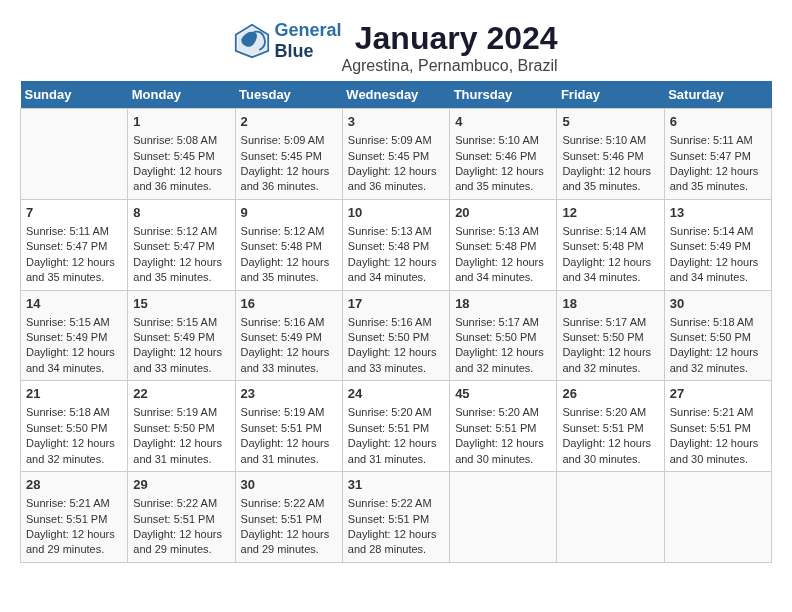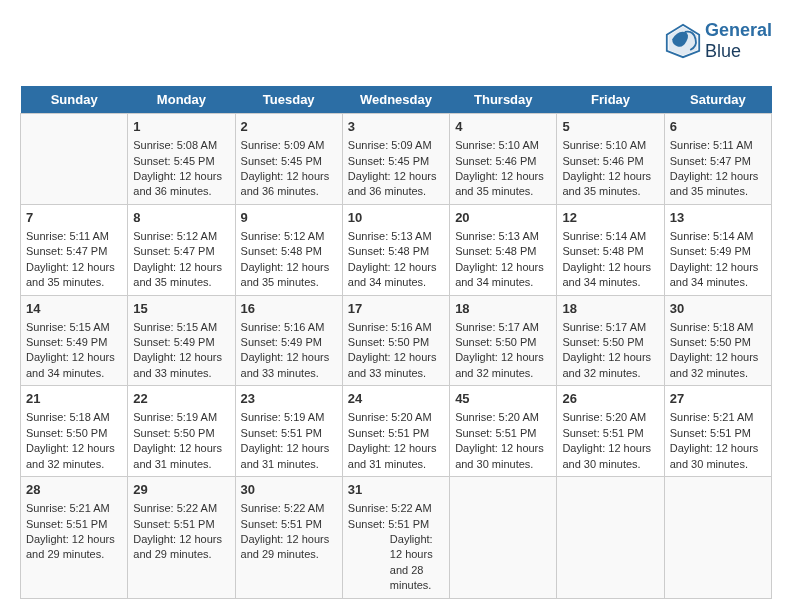--- a/index.html
+++ b/index.html
@@ -5,23 +5,23 @@
     * { box-sizing: border-box; margin: 0; padding: 0; }
     body {
       font-family: Arial, sans-serif;
       background: #fff;
       width: 792px;
       min-height: 612px;
       padding: 20px;
     }
     .header-area {
       display: flex;
-      justify-content: flex-end;
+      justify-content: center;
       align-items: flex-start;
-      margin-bottom: 24px;
+      margin-bottom: 6px;
     }
     .logo {
       display: flex;
       align-items: center;
       gap: 4px;
     }
     .logo-icon {
       width: 36px;
       height: 36px;
     }
@@ -39,21 +39,21 @@
     }
     table {
       width: 100%;
       border-collapse: collapse;
       font-size: 11px;
     }
     thead tr th {
       background-color: #2c6ea5;
       color: #fff;
       padding: 6px 4px;
-      text-align: center;
+      text-align: left;
       font-size: 13px;
       font-weight: bold;
     }
     tbody tr td {
       border: 1px solid #ccc;
       vertical-align: top;
       padding: 4px 5px;
       width: 107px;
       min-height: 80px;
       color: #333;
@@ -81,22 +81,26 @@
 <div class="header-area">
   <div class="logo">
     <svg class="logo-icon" viewBox="0 0 40 40">
       <polygon points="20,4 36,14 36,30 20,36 4,30 4,14" fill="#2c6ea5" opacity="0.15"></polygon>
       <polygon points="20,2 38,13 38,31 20,38 2,31 2,13" fill="none" stroke="#2c6ea5" stroke-width="2"></polygon>
       <path d="M8,18 Q14,8 22,10 Q28,12 24,20 Q20,28 14,26 Q8,24 8,18Z" fill="#2c6ea5"></path>
       <path d="M22,10 Q32,8 34,18 Q36,26 28,30" fill="none" stroke="#2c6ea5" stroke-width="2"></path>
     </svg>
     <div>
       <div style="font-size:18px;font-weight:bold;color:#2c6ea5;">General</div>
-      <div style="font-size:18px;font-weight:normal;color:#1a3c5e;">Blue</div>
+      <div style="font-size:18px;font-weight:bold;color:#1a3c5e;">Blue</div>
     </div>
+  </div>
+  <div class="title-area">
+    <div class="month-year">January 2024</div>
+    <div class="location">Agrestina, Pernambuco, Brazil</div>
   </div>
 </div>
 
 <table>
   <thead>
     <tr>
       <th>Sunday</th>
       <th>Monday</th>
       <th>Tuesday</th>
       <th>Wednesday</th>
@@ -293,20 +297,20 @@
         <td>
           <span class="day-num">30</span>
           <span style="display: block;">Sunrise: 5:22 AM</span>
           <span style="display: block;">Sunset: 5:51 PM</span>
           <span style="display: block;">Daylight: 12 hours and 29 minutes.</span>
         </td>
         <td>
           <span class="day-num">31</span>
           <span style="display: block;">Sunrise: 5:22 AM</span>
           <span style="display: block;">Sunset: 5:51 PM</span>
-          <span style="display: block; margin-left: 42px;">Daylight: 12 hours and 28 minutes.</span>
+          <span style="display: block;">Daylight: 12 hours and 28 minutes.</span>
         </td>
         <td class="empty-cell"></td>
         <td class="empty-cell"></td>
         <td class="empty-cell"></td>
       </tr>
     </tbody>
 </table>
 
 </body></html>

